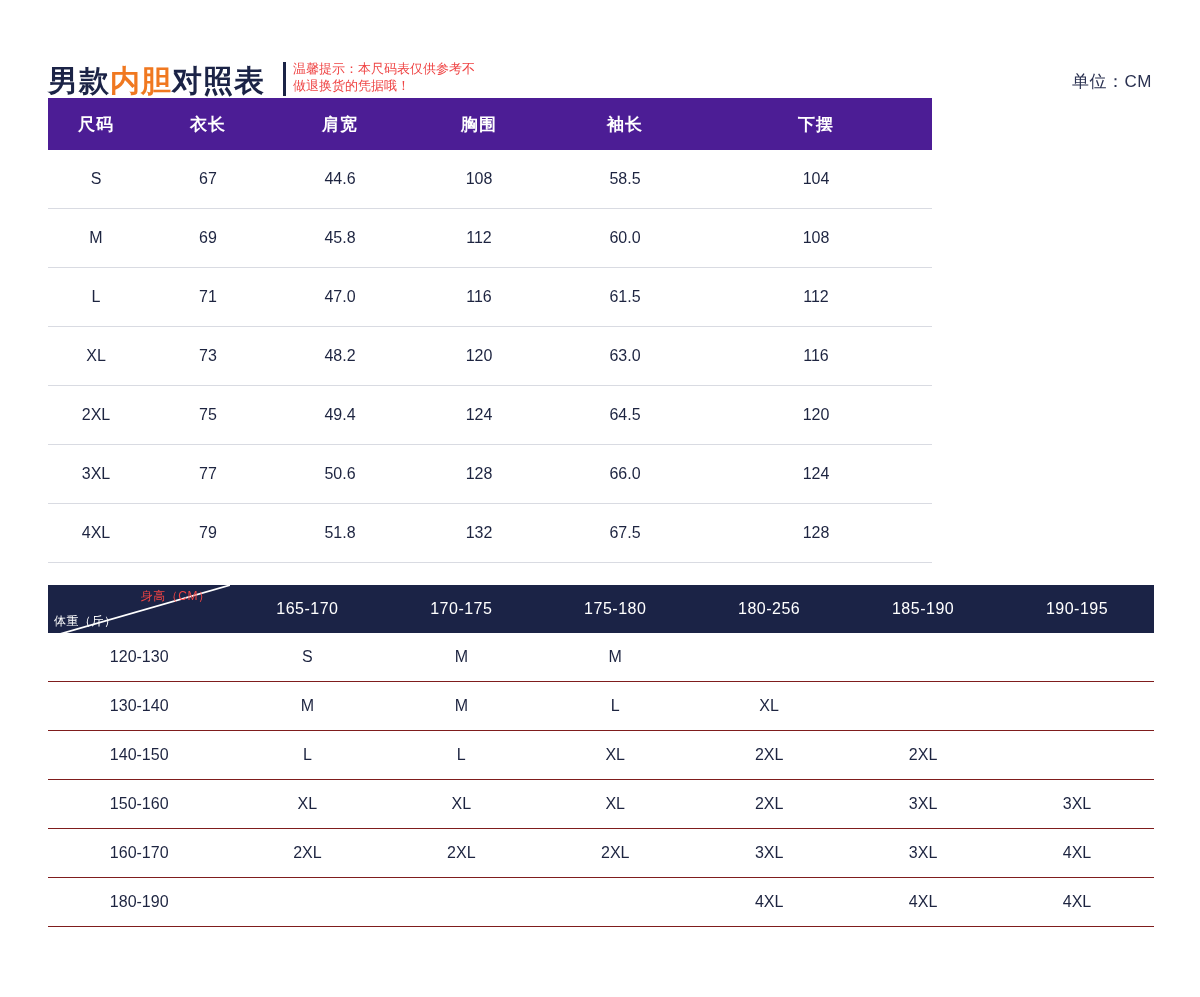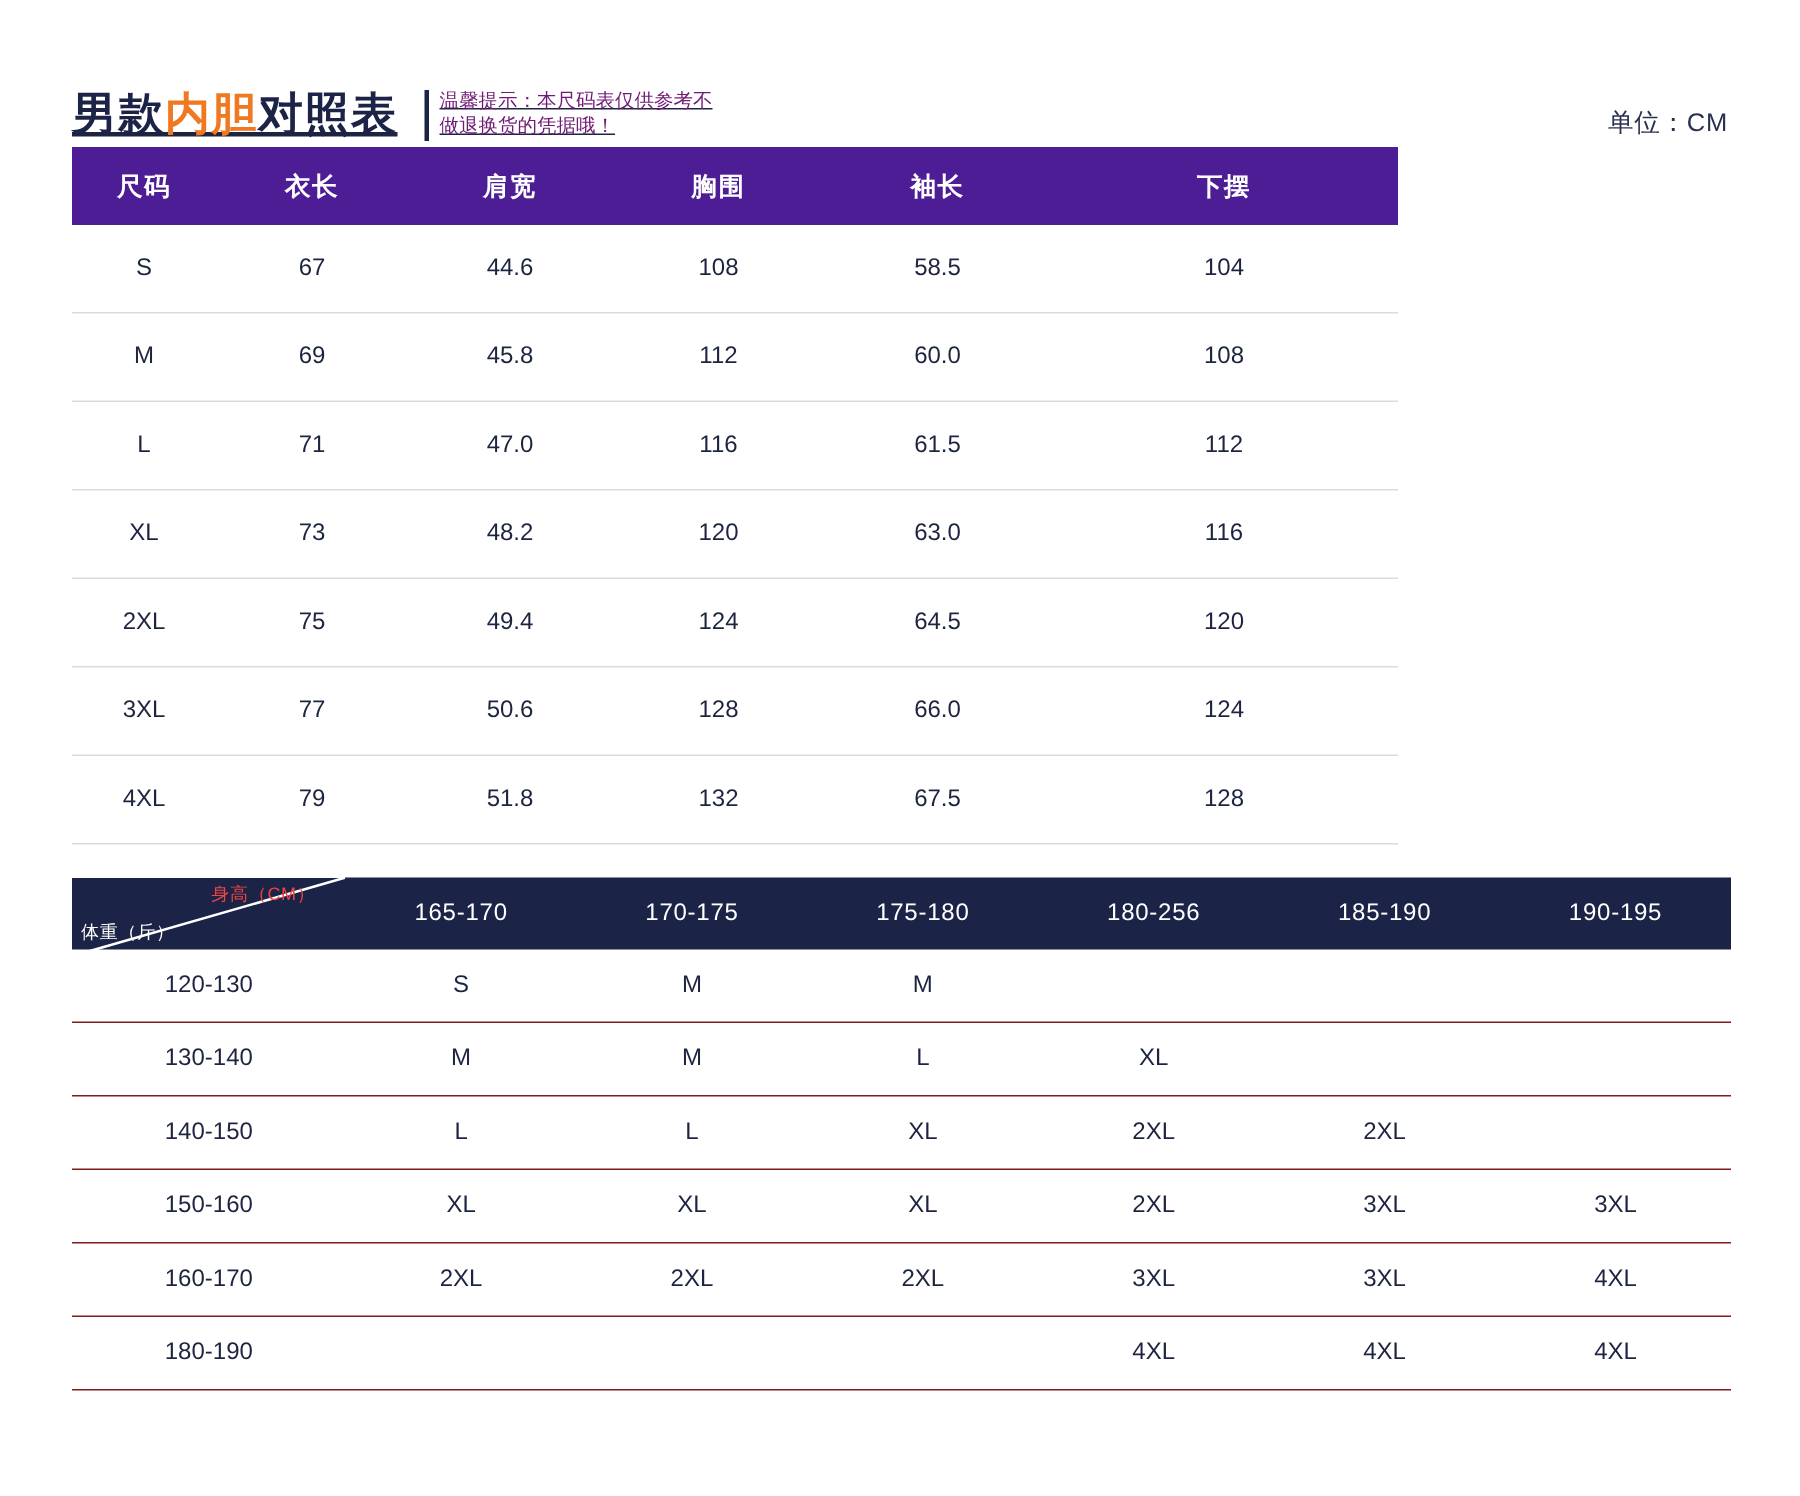--- a/index.html
+++ b/index.html
@@ -22,22 +22,21 @@
     height: 997px;
     box-sizing: border-box;
     padding: 0 48px;
   }
 
   
   .header {
     position: relative;
     height: 96px;
     display: flex;
-    align-items: center;
-    text-decoration: underline;
+    align-items: flex-end;
   }
   .title {
     font-size: 30px;
     font-weight: bold;
     letter-spacing: 1px;
     line-height: 1;
     margin-top: 58px;
     white-space: nowrap;
   }
   .title .t-dark { color: #1b2346; }
@@ -51,21 +50,21 @@
   }
   .tip-bar {
     width: 3px;
     height: 34px;
     background: #1b2346;
     margin-right: 7px;
     margin-top: 2px;
   }
   .tip-text {
     font-size: 13px;
-    color: #701a75;
+    color: #ef4444;
     line-height: 17px;
     max-width: 270px;
   }
 
   .unit {
     position: absolute;
     right: 0;
     top: 70px;
     font-size: 17px;
     color: #2a3150;

